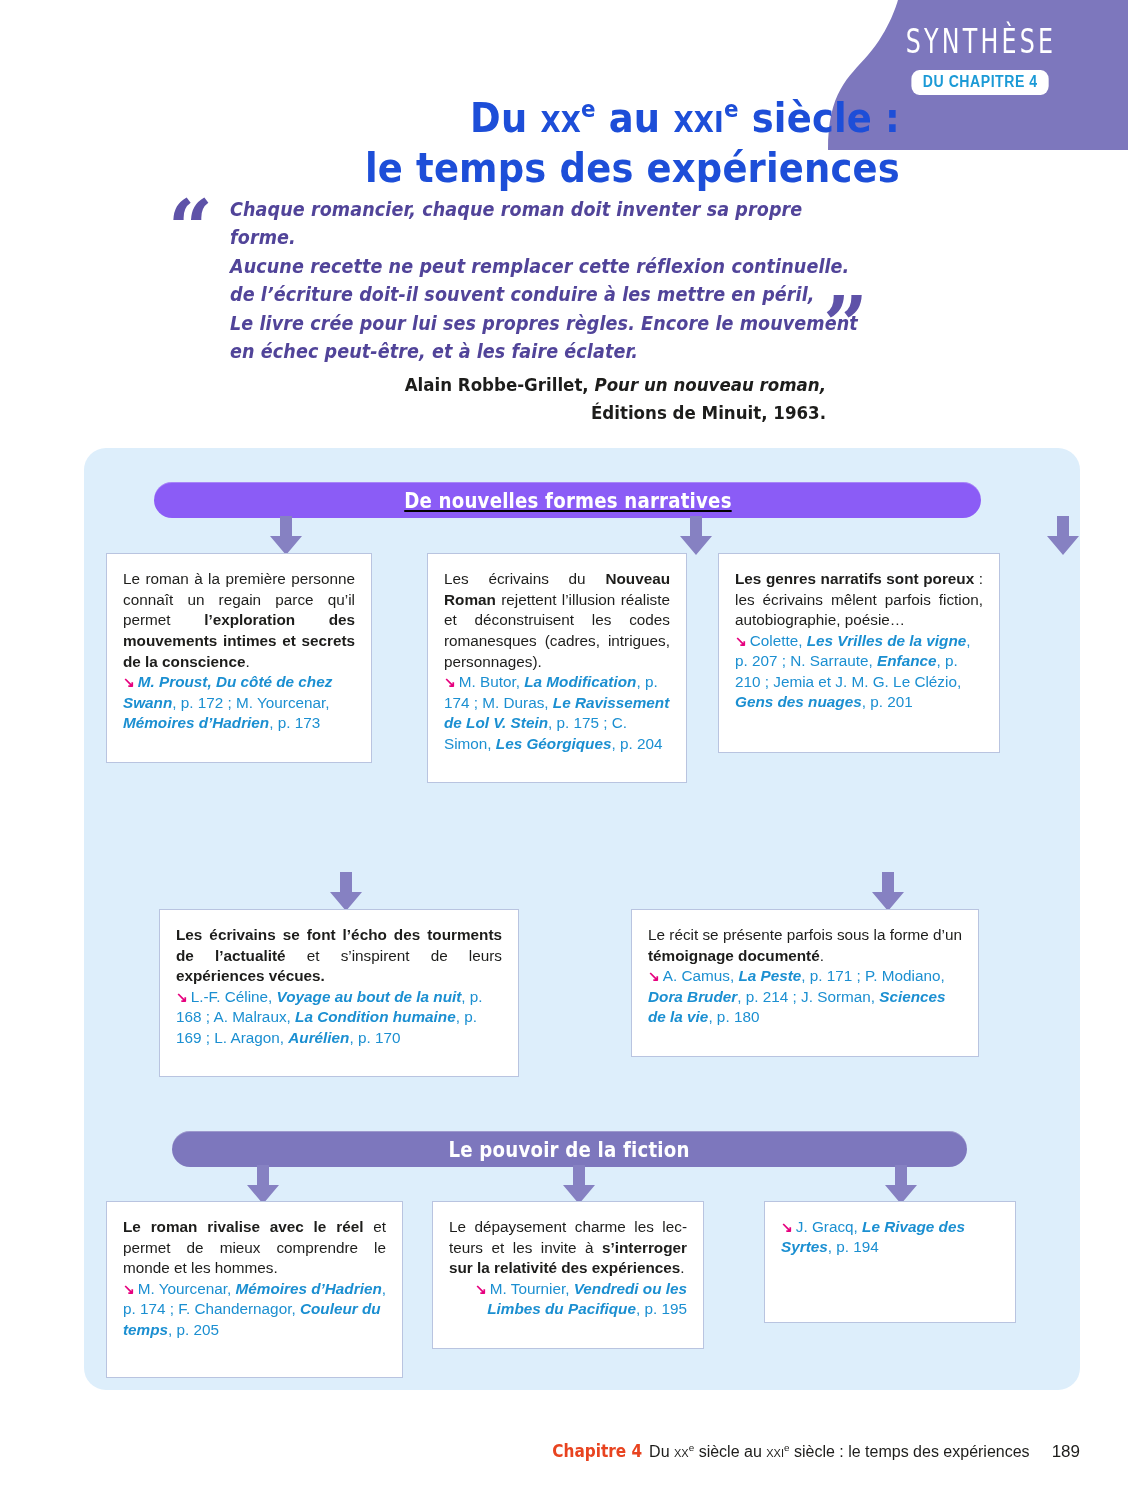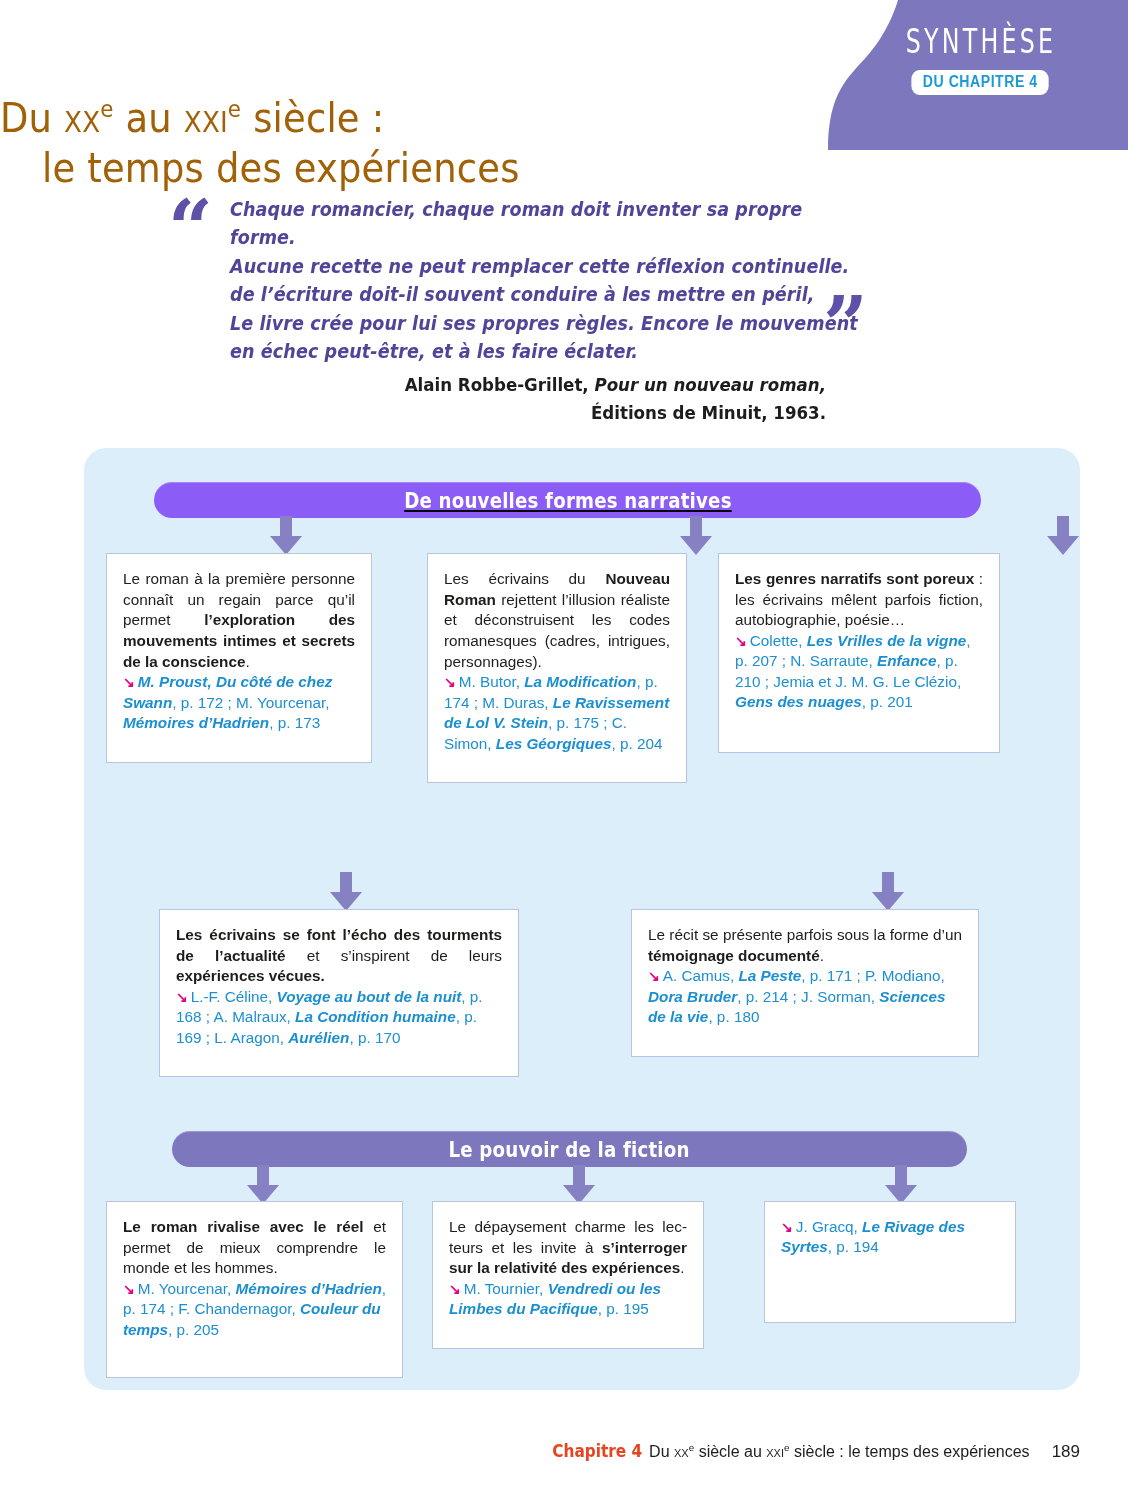--- a/index.html
+++ b/index.html
@@ -40,24 +40,24 @@
     padding:3px 13px 4px;
     color:#1b9ad6;
     font-size:16px; font-weight:bold; letter-spacing:.6px;
     transform:scaleX(.88); transform-origin:center;
     white-space:nowrap;
   }
 
   
   .page-title{
     position:absolute; left:0; top:66px; width:900px;
-    text-align:left;
-    color:#a16207;
-    font-family:"DejaVu Sans Condensed","Liberation Sans Narrow","Liberation Sans",sans-serif;
-    font-size:41px; line-height:1.22; font-weight:400;
+    text-align:right;
+    color:#1d4ed8;
+    font-family:"DejaVu Sans Condensed","Liberation Sans Narrow","Liberation Sans",sans-serif;
+    font-size:41px; line-height:1.22; font-weight:700;
     letter-spacing:.2px;
   }
   .page-title .l2{ display:block;padding-left:42px; }
   .page-title sup{ font-size:.58em; vertical-align:super; }
   .sc{ font-variant:small-caps; text-transform:lowercase; }
 
   
   .quote-block{
     position:absolute; left:168px; top:196px; width:700px;
   }
@@ -253,21 +253,21 @@
       <p class="first"><b>Le roman rivalise avec le réel</b> et permet de mieux comprendre le monde et les hommes.</p>
       <div class="refs" style="color: rgb(27, 143, 209);"><span class="refarrow" style="color:#e6007e">↘</span>M. Yourcenar, <i>Mémoires d’Hadrien</i>, p. 174 ; F. Chandernagor, <i>Couleur du temps</i>, p. 205</div>
     </div>
     <div class="arrow" style="left: 478px; top: 717px;">
       <svg width="34" height="40" viewBox="0 0 34 40" aria-hidden="true">
         <path d="M11 0 H23 V20 H33 L17 39 L1 20 H11 Z" fill="#8681c2"></path>
       </svg>
     </div>
     <div class="box" style="left: 348px; top: 753px; width: 272px; min-height: 122px;">
       <p class="first">Le dépaysement charme les lec­teurs et les invite à <b>s’interroger sur la relativité des expériences</b>.</p>
-      <div class="refs" style="color: rgb(27, 143, 209);"><span class="refarrow" style="color:#e6007e">↘</span>M. Tournier, <i>Vendredi ou les Limbes du Pacifique</i>, p. 195</div>
+      <div class="refs" style="color: rgb(27, 143, 209); text-align: right;"><span class="refarrow" style="color:#e6007e">↘</span>M. Tournier, <i>Vendredi ou les Limbes du Pacifique</i>, p. 195</div>
     </div>
     <div class="arrow" style="left: 800px; top: 717px;">
       <svg width="34" height="40" viewBox="0 0 34 40" aria-hidden="true">
         <path d="M11 0 H23 V20 H33 L17 39 L1 20 H11 Z" fill="#8681c2"></path>
       </svg>
     </div>
     <div class="box" style="left: 680px; top: 753px; width: 252px; min-height: 122px;">
       <div class="refs" style="color: rgb(27, 143, 209);"><span class="refarrow" style="color:#e6007e">↘</span>J. Gracq, <i>Le Rivage des Syrtes</i>, p. 194</div>
     </div>
   </div>

